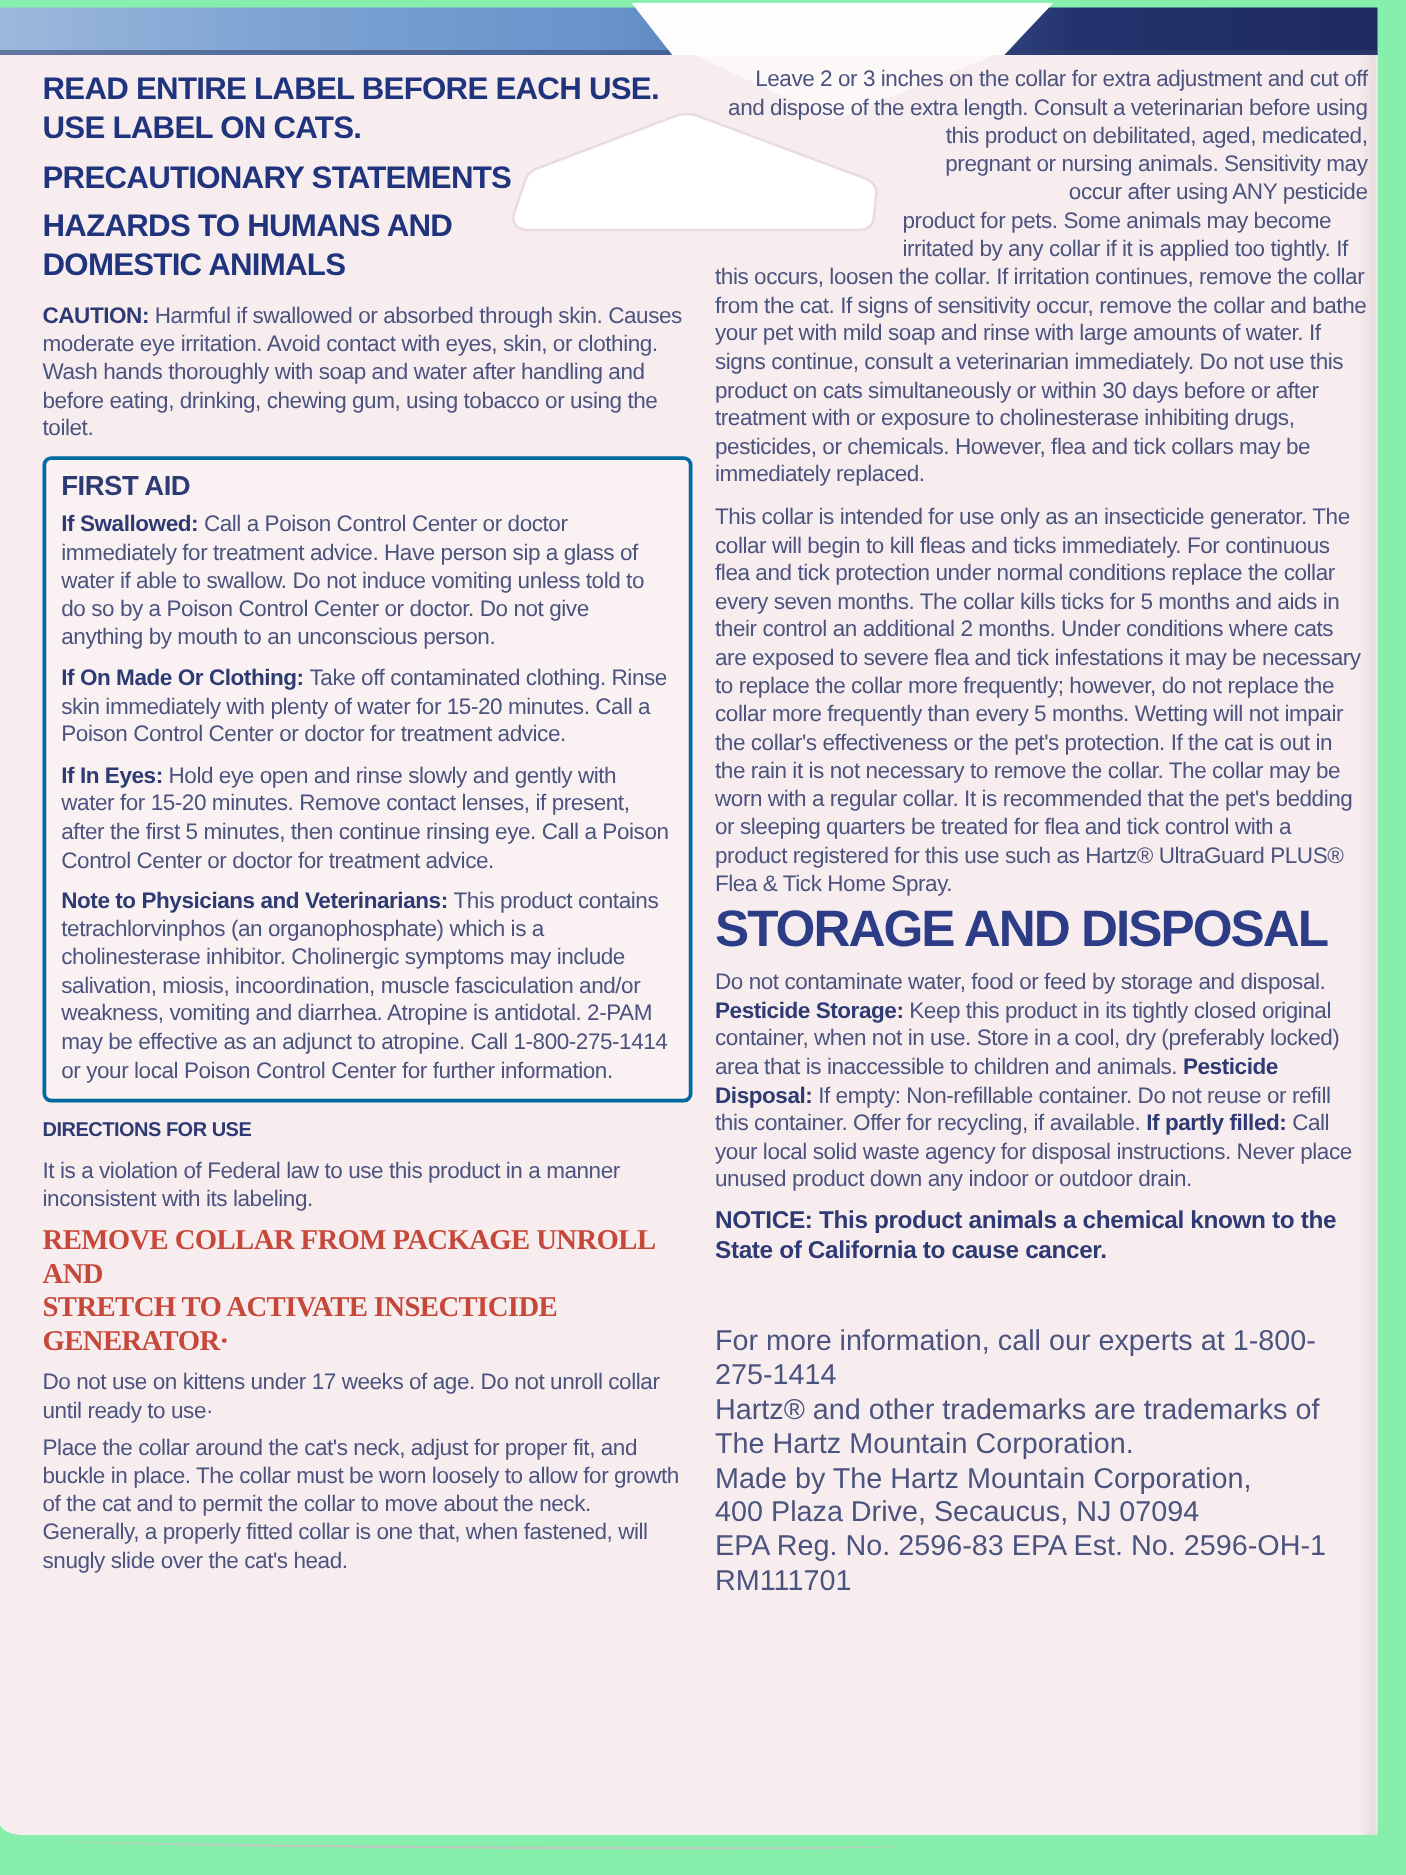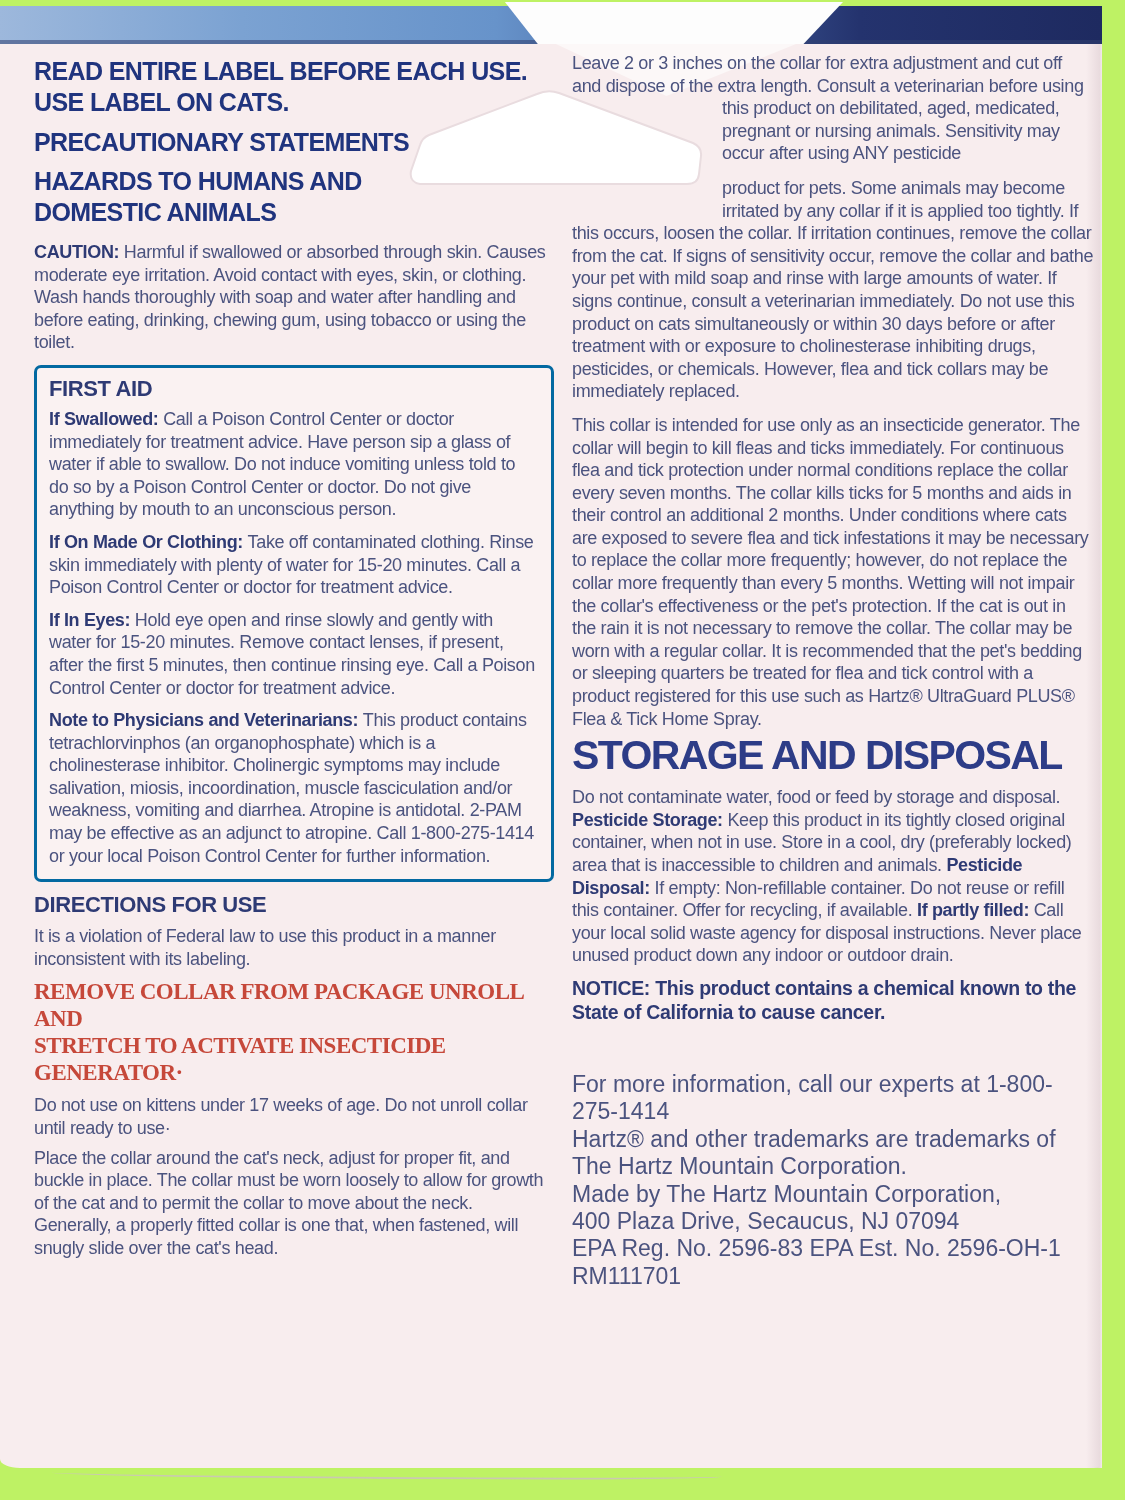--- a/index.html
+++ b/index.html
@@ -1,16 +1,16 @@
 <!DOCTYPE html>
 <html><head>
 <meta charset="utf-8">
 <style>
   html,body{margin:0;padding:0;background:#ffffff;}
-  #page{position:relative;width:1125px;height:1500px;background:#bef264;overflow:hidden;
+  #page{position:relative;width:1125px;height:1500px;background:#86efac;overflow:hidden;
         font-family:"Liberation Sans","DejaVu Sans",sans-serif;}
   
   .box-strip{position:absolute;left:0;top:6px;width:1102px;height:38px;
      background:linear-gradient(90deg,#9db8dc 0%,#7ba2d2 22%,#6793ca 45%,#43629f 62%,#24336e 78%,#1e2a60 100%);}
   .strip-shadow{position:absolute;left:0;top:40px;width:1102px;height:5px;background:#32406f;opacity:.55;}
   .flap-white{position:absolute;left:498px;top:2px;width:345px;height:44px;background:#fdfdfd;
      clip-path:polygon(2% 0,100% 0,88% 100%,12% 100%);}
   .flap-tri{position:absolute;left:556px;top:44px;width:240px;height:52px;background:#fcf8f8;
      clip-path:polygon(0 0,100% 0,46% 100%);}
   
@@ -27,25 +27,25 @@
   .col-left{left:34px;top:56px;width:520px;}
   .col-right{left:572px;top:52px;width:522px;}
   p{margin:0 0 10px 0;}
   .seg-b{font-weight:bold;color:#2e3a74;}
   .h-navy{font-weight:bold;color:#20347e;font-size:25px;line-height:31px;letter-spacing:-0.6px;margin:0 0 9px 0;}
   .h-navy.tight{margin-bottom:8px;}
   .caution{margin-bottom:11px;}
   .fa-box{border:3px solid #0369a1;border-radius:7px;padding:7px 12px 2px 12px;margin:0 0 10px 0;
           background:rgba(255,252,250,0.35);}
   .fa-title{font-weight:bold;color:#2e3a74;font-size:22px;line-height:27px;letter-spacing:-0.4px;margin:0 0 6px 0;}
-  .dir-title{font-weight:bold;color:#2e3a74;font-size:22px;line-height:26px;letter-spacing:-0.4px;margin:0 0 7px 0;}
+  .dir-title{font-weight:bold;color:#2e3a74;font-size:16px;line-height:26px;letter-spacing:-0.4px;margin:0 0 7px 0;}
   .red-head{font-weight:bold;color:#c6483a;font-size:23px;line-height:27px;letter-spacing:-0.5px;margin:0 0 8px 0;font-family:Liberation Serif, serif;}
   .kittens{margin-bottom:7px;}
   
-  .para-centered{text-align:left;margin-bottom:12px;}
+  .para-centered{text-align:right;margin-bottom:0;}
   .hole-spacer{float:left;width:150px;height:150px;shape-outside:inset(52px 0 0 0);}
   .storage-title{font-weight:bold;color:#2d3c87;font-size:41px;line-height:46px;letter-spacing:-1.6px;margin:2px 0 8px 0;}
   .notice{font-weight:bold;color:#2e3a74;font-size:19.5px;line-height:24.5px;letter-spacing:-0.3px;margin-bottom:0;}
   .info-block{margin-top:46px;font-size:23px;line-height:27.4px;letter-spacing:0;color:#4b537f;}
   .info-block div{margin:0;}
 </style>
 </head>
 <body>
 
 <div id="page">
@@ -111,21 +111,21 @@
     <div class="para-centered">
       <span class="hole-spacer"></span><span>Leave 2 or 3 inches on the collar for extra adjustment and cut off and dispose of the extra length. Consult a veterinarian before using this product on debilitated, aged, medicated, pregnant or nursing animals. Sensitivity may occur after using ANY pesticide</span>
     </div>
     <p style="margin-bottom:11px;">product for pets. Some animals may become irritated by any collar if it is applied too tightly. If this occurs, loosen the collar. If irritation continues, remove the collar from the cat. If signs of sensitivity occur, remove the collar and bathe your pet with mild soap and rinse with large amounts of water. If signs continue, consult a veterinarian immediately. Do not use this product on cats simultaneously or within 30 days before or after treatment with or exposure to cholinesterase inhibiting drugs, pesticides, or chemicals. However, flea and tick collars may be immediately replaced.</p>
 
     <p style="margin-bottom:2px;">This collar is intended for use only as an insecticide generator. The collar will begin to kill fleas and ticks immediately. For continuous flea and tick protection under normal conditions replace the collar every seven months. The collar kills ticks for 5 months and aids in their control an additional 2 months. Under conditions where cats are exposed to severe flea and tick infestations it may be necessary to replace the collar more frequently; however, do not replace the collar more frequently than every 5 months. Wetting will not impair the collar's effectiveness or the pet's protection. If the cat is out in the rain it is not necessary to remove the collar. The collar may be worn with a regular collar. It is recommended that the pet's bedding or sleeping quarters be treated for flea and tick control with a product registered for this use such as Hartz® UltraGuard PLUS® Flea &amp; Tick Home Spray.</p>
 
     <div class="storage-title">STORAGE AND DISPOSAL</div>
     <p style="margin-bottom:9px;"><span>Do not contaminate water, food or feed by storage and disposal. </span><span class="seg-b">Pesticide Storage: </span><span>Keep this product in its tightly closed original container, when not in use. Store in a cool, dry (preferably locked) area that is inaccessible to children and animals. </span><span class="seg-b">Pesticide Disposal: </span><span>If empty: Non-refillable container. Do not reuse or refill this container. Offer for recycling, if available. </span><span class="seg-b">If partly filled: </span><span>Call your local solid waste agency for disposal instructions. Never place unused product down any indoor or outdoor drain.</span></p>
 
-    <p class="notice">NOTICE: This product contains a chemical known to the State of California to cause cancer.</p>
+    <p class="notice">NOTICE: This product animals a chemical known to the State of California to cause cancer.</p>
 
     <div class="info-block">
       <div>For more information, call our experts at 1-800-275-1414</div>
       <div>Hartz® and other trademarks are trademarks of</div>
       <div>The Hartz Mountain Corporation.</div>
       <div>Made by The Hartz Mountain Corporation,</div>
       <div>400 Plaza Drive, Secaucus, NJ 07094</div>
       <div>EPA Reg. No. 2596-83   EPA Est. No. 2596-OH-1</div>
       <div>RM111701</div>
     </div>

